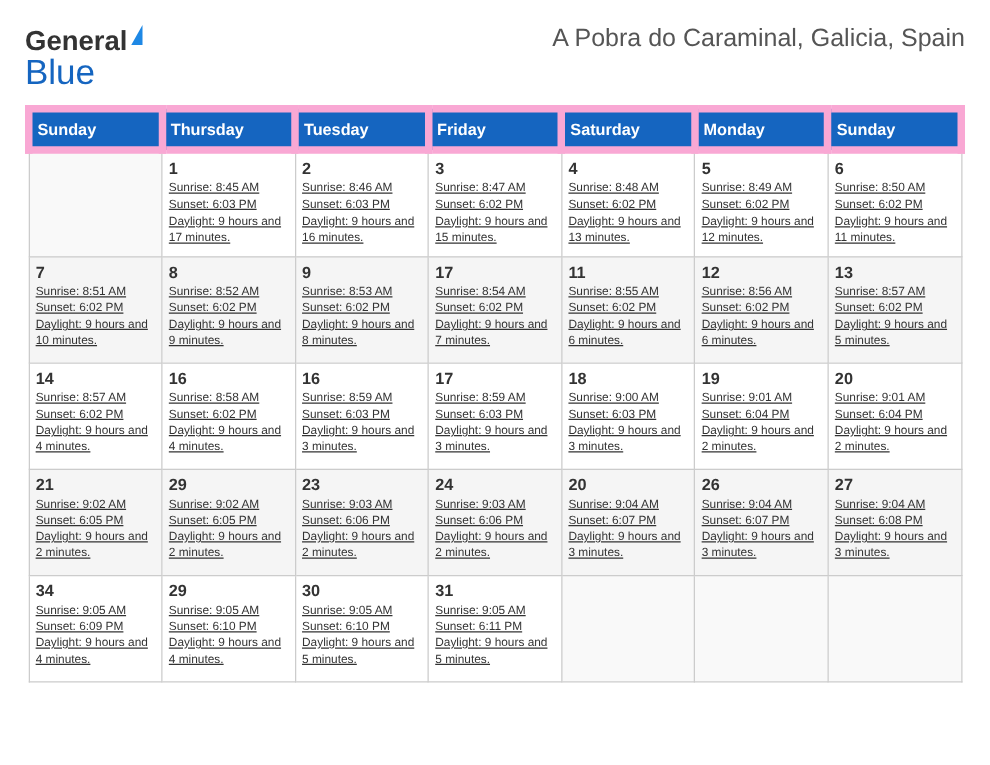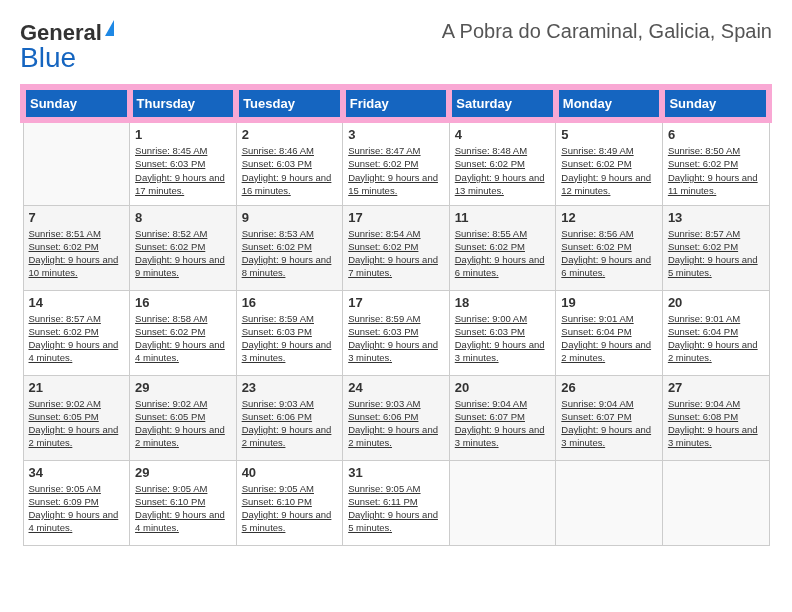--- a/index.html
+++ b/index.html
@@ -230,21 +230,21 @@
       <tr>
         <td>
           <span class="day-number">34</span>
           <div class="day-info">Sunrise: 9:05 AM<br>Sunset: 6:09 PM<br>Daylight: 9 hours and 4 minutes.</div>
         </td>
         <td>
           <span class="day-number">29</span>
           <div class="day-info">Sunrise: 9:05 AM<br>Sunset: 6:10 PM<br>Daylight: 9 hours and 4 minutes.</div>
         </td>
         <td>
-          <span class="day-number">40</span>
+          <span class="day-number">30</span>
           <div class="day-info">Sunrise: 9:05 AM<br>Sunset: 6:10 PM<br>Daylight: 9 hours and 5 minutes.</div>
         </td>
         <td>
           <span class="day-number">31</span>
           <div class="day-info">Sunrise: 9:05 AM<br>Sunset: 6:11 PM<br>Daylight: 9 hours and 5 minutes.</div>
         </td>
         <td class="empty"></td>
         <td class="empty"></td>
         <td class="empty"></td>
       </tr>

